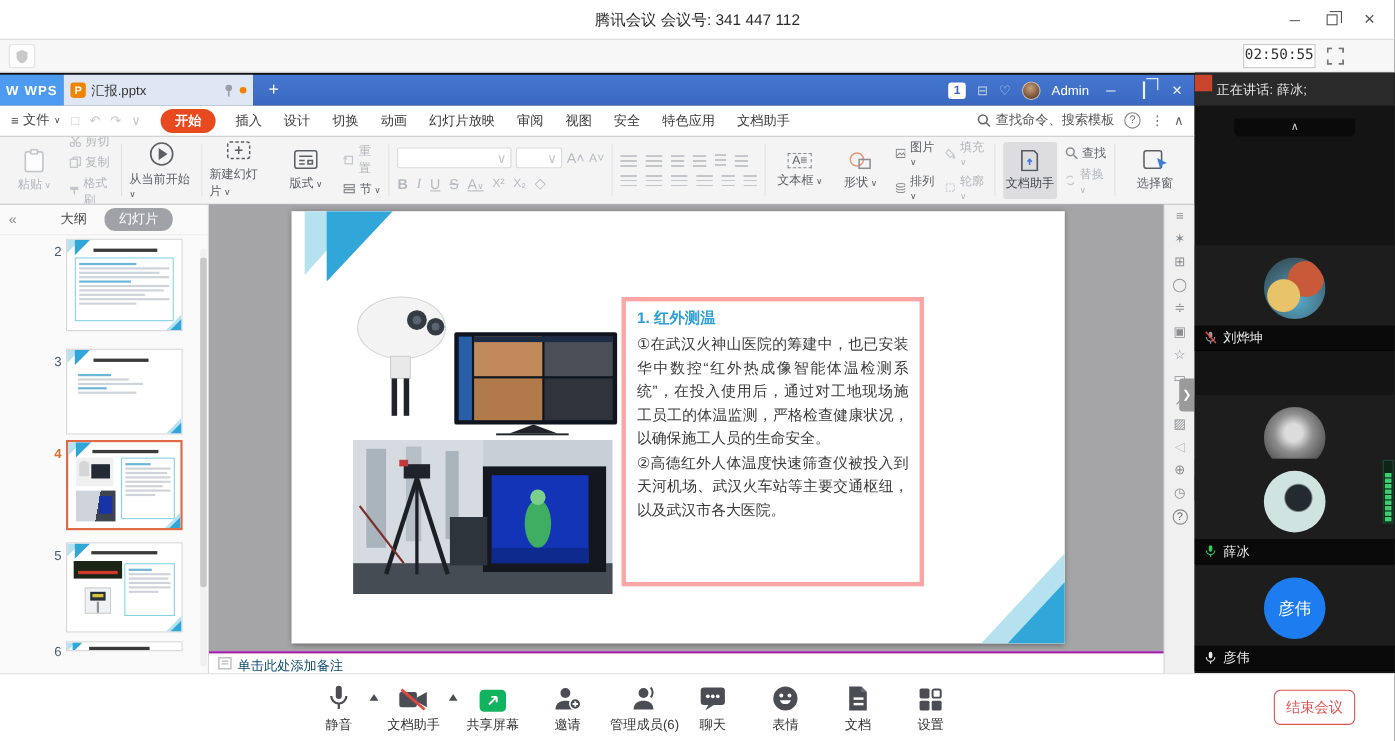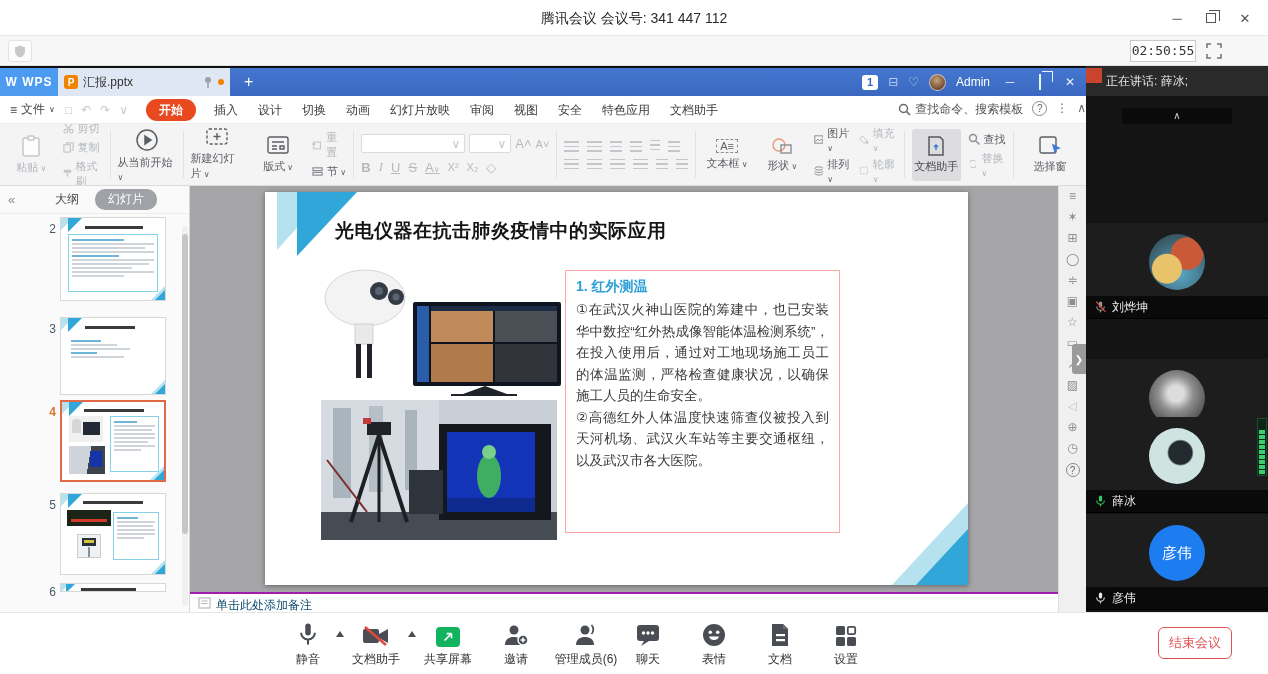--- a/index.html
+++ b/index.html
@@ -37,21 +37,21 @@
   .wps-winbtn{font-size:12px;color:#fff;width:20px;text-align:center;opacity:.9;}
   .restore-glyph.w{border-color:#fff;}
   .restore-glyph.w::before{border-color:#fff;}
 
   
   #wps-menubar{position:absolute;left:0;top:96px;width:1086px;height:28px;background:#fff;border-bottom:1px solid #ececec;display:flex;align-items:center;}
   #file-menu{display:flex;align-items:center;gap:4px;padding:0 10px;color:#444;font-size:12px;}
   .mini-ics{display:flex;gap:9px;color:#c9c9c9;font-size:12px;margin-right:10px;}
   .menu-item{padding:0 10px;font-size:12px;color:#3a3a3a;height:28px;line-height:28px;}
   .menu-item.active{background:#e8491f;color:#fff;border-radius:13px;height:22px;line-height:22px;margin:0 8px;padding:0 13px;font-weight:bold;}
-  #menu-right{margin-left:auto;display:flex;align-items:flex-start;gap:9px;color:#666;}
+  #menu-right{margin-left:auto;display:flex;align-items:center;gap:9px;padding-right:10px;color:#666;}
   #cmd-search{display:flex;align-items:center;gap:4px;font-size:12px;color:#555;}
   .q-circle{width:15px;height:15px;border:1px solid #888;border-radius:50%;font-size:10px;display:flex;align-items:center;justify-content:center;color:#666;}
 
   
   #wps-ribbon{position:absolute;left:0;top:124px;width:1086px;height:62px;background:#f4f4f5;border-bottom:1px solid #dcdcdd;display:flex;overflow:hidden;}
   .rb-group{display:flex;align-items:center;padding:0 7px;gap:7px;}
   .rb-div{width:1px;background:#e2e2e3;margin:7px 0;}
   .rb-big{display:flex;flex-direction:column;align-items:center;justify-content:center;gap:3px;font-size:11px;width:58px;}
   .rb-big.dis{color:#b2b6bb;}
   .rb-big.en{color:#5b5e63;}
@@ -90,21 +90,21 @@
   .t-box{position:absolute;border:1px solid #86d2e6;background:#fff;padding:2px 1px;}
   .t-line{height:2px;background:#cfd4da;margin:2px 2px;}
   .t-line.blue{background:#6db6d8;}
   #sb-scroll{position:absolute;right:1px;top:40px;width:6px;height:380px;background:#f0f0f0;border-radius:3px;}
   #sb-thumb{position:absolute;right:0;top:8px;width:6px;height:300px;background:#c7c7c7;border-radius:3px;}
 
   
   #canvas{position:absolute;left:190px;top:0;width:868px;height:406px;background:#a5a5a7;}
   #slide{position:absolute;left:75px;top:6px;width:703px;height:393px;background:#fff;box-shadow:0 1px 5px rgba(0,0,0,.4);overflow:hidden;}
   #slide-title{position:absolute;left:70px;top:26px;font-size:19px;font-weight:bold;color:#151515;letter-spacing:.5px;}
-  #slide-textbox{position:absolute;left:300px;top:78px;width:275px;height:263px;border:1px solid #fca5a5;padding:7px 10px;}
+  #slide-textbox{position:absolute;left:300px;top:78px;width:275px;height:263px;border:4px solid #fca5a5;padding:7px 10px;}
   #tb-heading{color:#2b9fd6;font-weight:bold;font-size:14px;margin-bottom:3px;}
   .tb-p{font-size:13.5px;line-height:21.5px;color:#3a3a3a;text-align:justify;}
   
   #notes-bar{position:absolute;left:190px;top:406px;width:868px;height:20px;background:#fff;border-top:2px solid #a21caf;display:flex;align-items:flex-start;gap:5px;padding:3px 0 0 8px;color:#0c4a6e;}
   
   #right-rail{position:absolute;left:1058px;top:0;width:28px;height:426px;background:#f0f0f1;border-left:1px solid #ddd;display:flex;flex-direction:column;align-items:center;padding-top:4px;gap:9px;color:#8a8f94;font-size:12px;}
   #rail-expander{position:absolute;left:1072px;top:158px;width:14px;height:30px;background:#9a9a9a;color:#fff;border-radius:3px 0 0 3px;display:flex;align-items:center;justify-content:center;font-size:10px;}
   .rail-ic{line-height:1;}
   .rail-ic.dim{opacity:.45;}
 
@@ -534,21 +534,20 @@
 
     <div id="sb-scroll">
         <div id="sb-thumb"></div>
       </div>
   </div>
 
   <div id="canvas">
     <div id="slide">
       <span class="tri" style="left:12px;top:0;border-top:58px solid #b5e2ee;border-right:52px solid transparent;"></span>
       <span class="tri" style="left:32px;top:0;border-top:64px solid #31a7d9;border-right:60px solid transparent;"></span>
-      <div id="slide-title">光电仪器在抗击肺炎疫情中的实际应用</div>
 
       <svg style="position:absolute;left:52px;top:74px;" width="246" height="130" viewBox="0 0 246 130">
         <ellipse cx="48" cy="32" rx="40" ry="28" fill="#f3f3f3" stroke="#d5d5d5"></ellipse>
         <circle cx="62" cy="25" r="9" fill="#343b44"></circle>
           <circle cx="79" cy="31" r="8" fill="#343b44"></circle>
         <circle cx="62" cy="25" r="4" fill="#5a6470"></circle>
           <circle cx="79" cy="31" r="3.5" fill="#5a6470"></circle>
         <rect x="38" y="58" width="18" height="20" fill="#e9e9e9" stroke="#cfcfcf"></rect>
         <rect x="39" y="78" width="5" height="34" fill="#20242a"></rect>
           <rect x="50" y="78" width="5" height="34" fill="#20242a"></rect>

